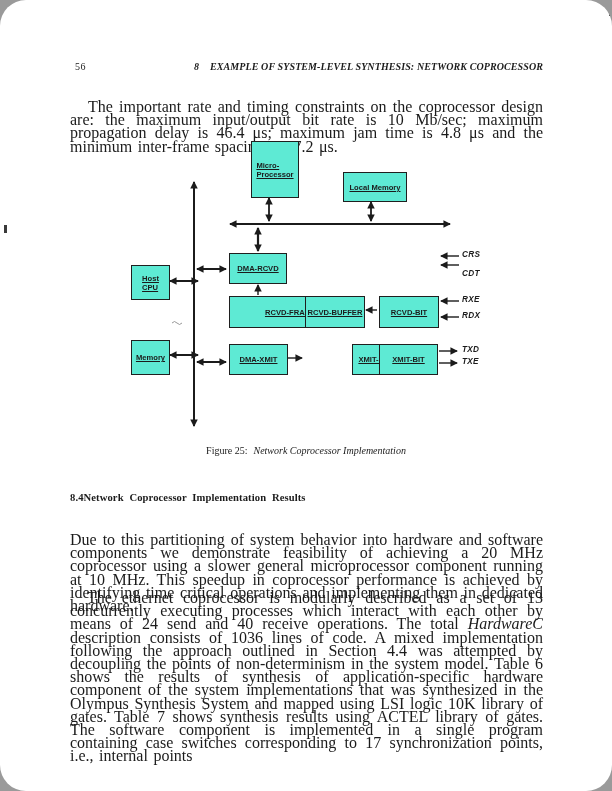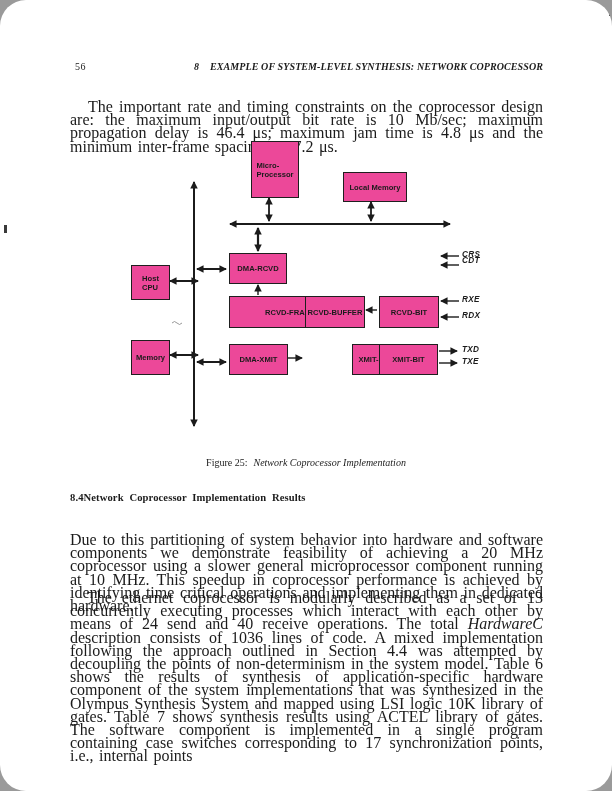--- a/index.html
+++ b/index.html
@@ -31,47 +31,47 @@
   .section-heading{
     position:absolute;top:492px;left:70px;width:473px;
     font-size:10.6px;font-weight:bold;letter-spacing:0.1px;
   }
   .section-heading .sec-num{}
   .section-heading .sec-title{word-spacing:3px;}
   
   .figure{position:absolute;top:140px;left:0;width:612px;height:300px;}
   .figure svg{position:absolute;top:0;left:0;}
   .fbox{
-    position:absolute;border:1.5px solid #1f1f1f;background:#ec4899;
+    position:absolute;border:1.5px solid #1f1f1f;background:#5eead4;
     display:flex;align-items:center;justify-content:center;
     font-family:"Liberation Sans", sans-serif;font-weight:bold;
-    font-size:7.6px;line-height:9px;color:#1b1b1b;text-align:center;
+    font-size:7.6px;line-height:9px;color:#1b1b1b;text-align:center;text-decoration:underline;
   }
   .fbox.two-line{text-align:left;}
   .box-microprocessor{left:251px;top:1px;width:46px;height:55px;}
   .box-local-memory{left:343px;top:32px;width:62px;height:28px;}
   .box-host-cpu{left:131px;top:125px;width:37px;height:33px;}
   .box-dma-rcvd{left:229px;top:113px;width:56px;height:29px;}
   .box-sync-buffers{left:308px;top:112px;width:129px;height:17px;border-width:1.7px;font-size:7.4px;letter-spacing:0.15px;}
   .box-rcvd-frame{left:229px;top:156px;width:57px;height:30px;padding-left:32px;}
   .box-rcvd-buffer{left:305px;top:156px;width:58px;height:30px;}
   .box-rcvd-bit{left:379px;top:156px;width:58px;height:30px;}
   .box-memory{left:131px;top:200px;width:37px;height:33px;}
   .box-dma-xmit{left:229px;top:204px;width:57px;height:29px;}
   .box-xmit-frame{left:305px;top:204px;width:58px;height:29px;margin-left:47px;}
   .box-xmit-bit{left:379px;top:204px;width:57px;height:29px;}
   .signal{
     position:absolute;left:462px;font-family:"Liberation Sans", sans-serif;
     font-size:8.2px;font-weight:bold;font-style:italic;color:#1b1b1b;letter-spacing:0.3px;
   }
-  .sig-crs{top:110px;} .sig-cdt{top:116px;}
+  .sig-crs{top:110px;} .sig-cdt{top:129px;}
   .sig-rxe{top:155px;} .sig-rdx{top:171px;}
   .sig-txd{top:205px;} .sig-txe{top:217px;}
   
-  .caption{position:absolute;top:445px;left:0;width:612px;text-align:center;font-size:10px;margin-top:12px;}
+  .caption{position:absolute;top:445px;left:0;width:612px;text-align:center;font-size:10px;}
   .caption .cap-label{margin-right:6px;}
 </style>
 </head>
 <body>
 
 <div class="page">
 
   <div class="artifact-corner"></div>
   <div class="artifact-margin"></div>
   <div class="artifact-dot"></div>

